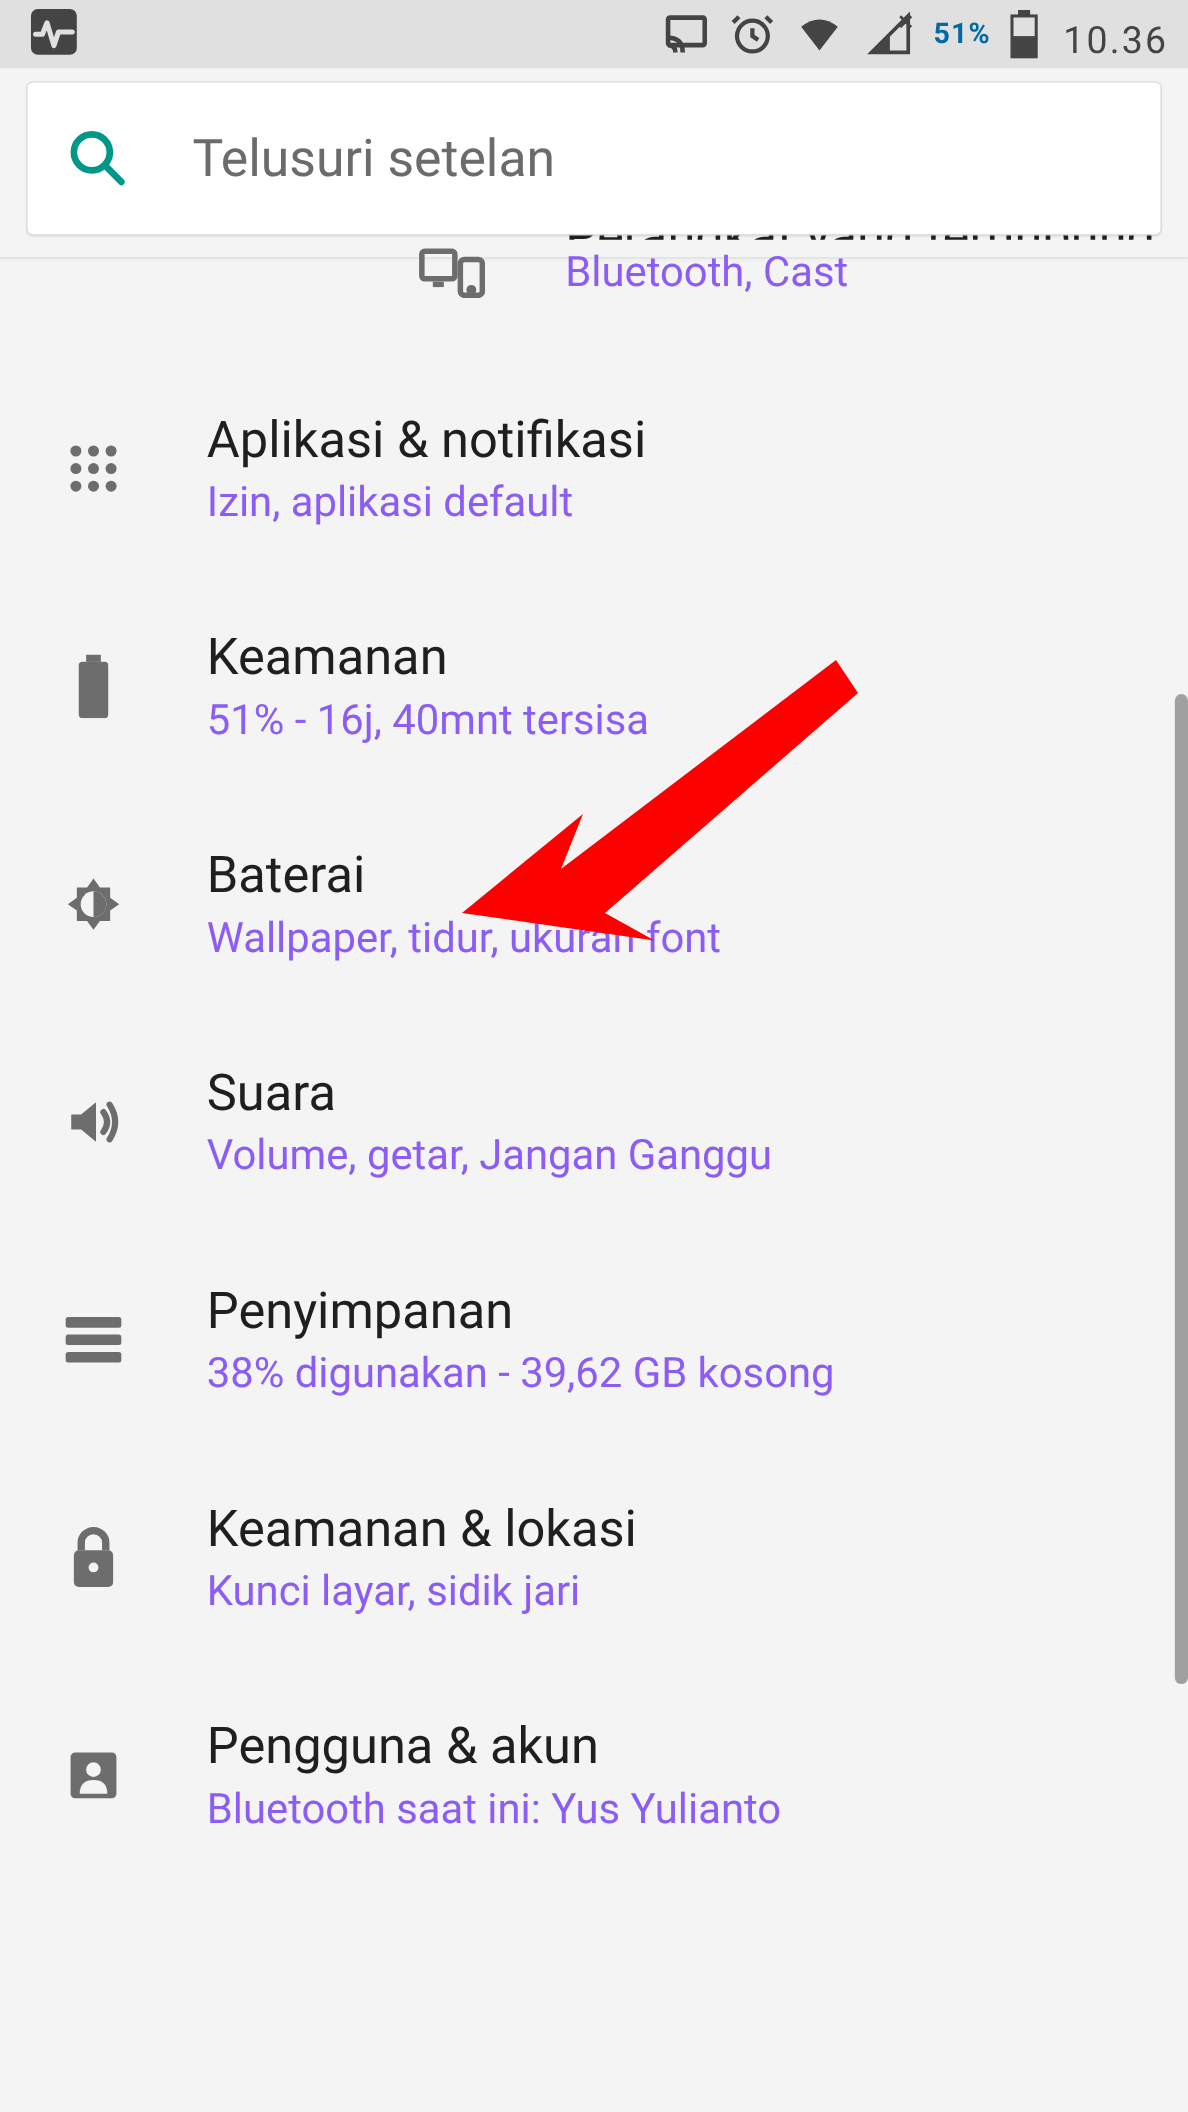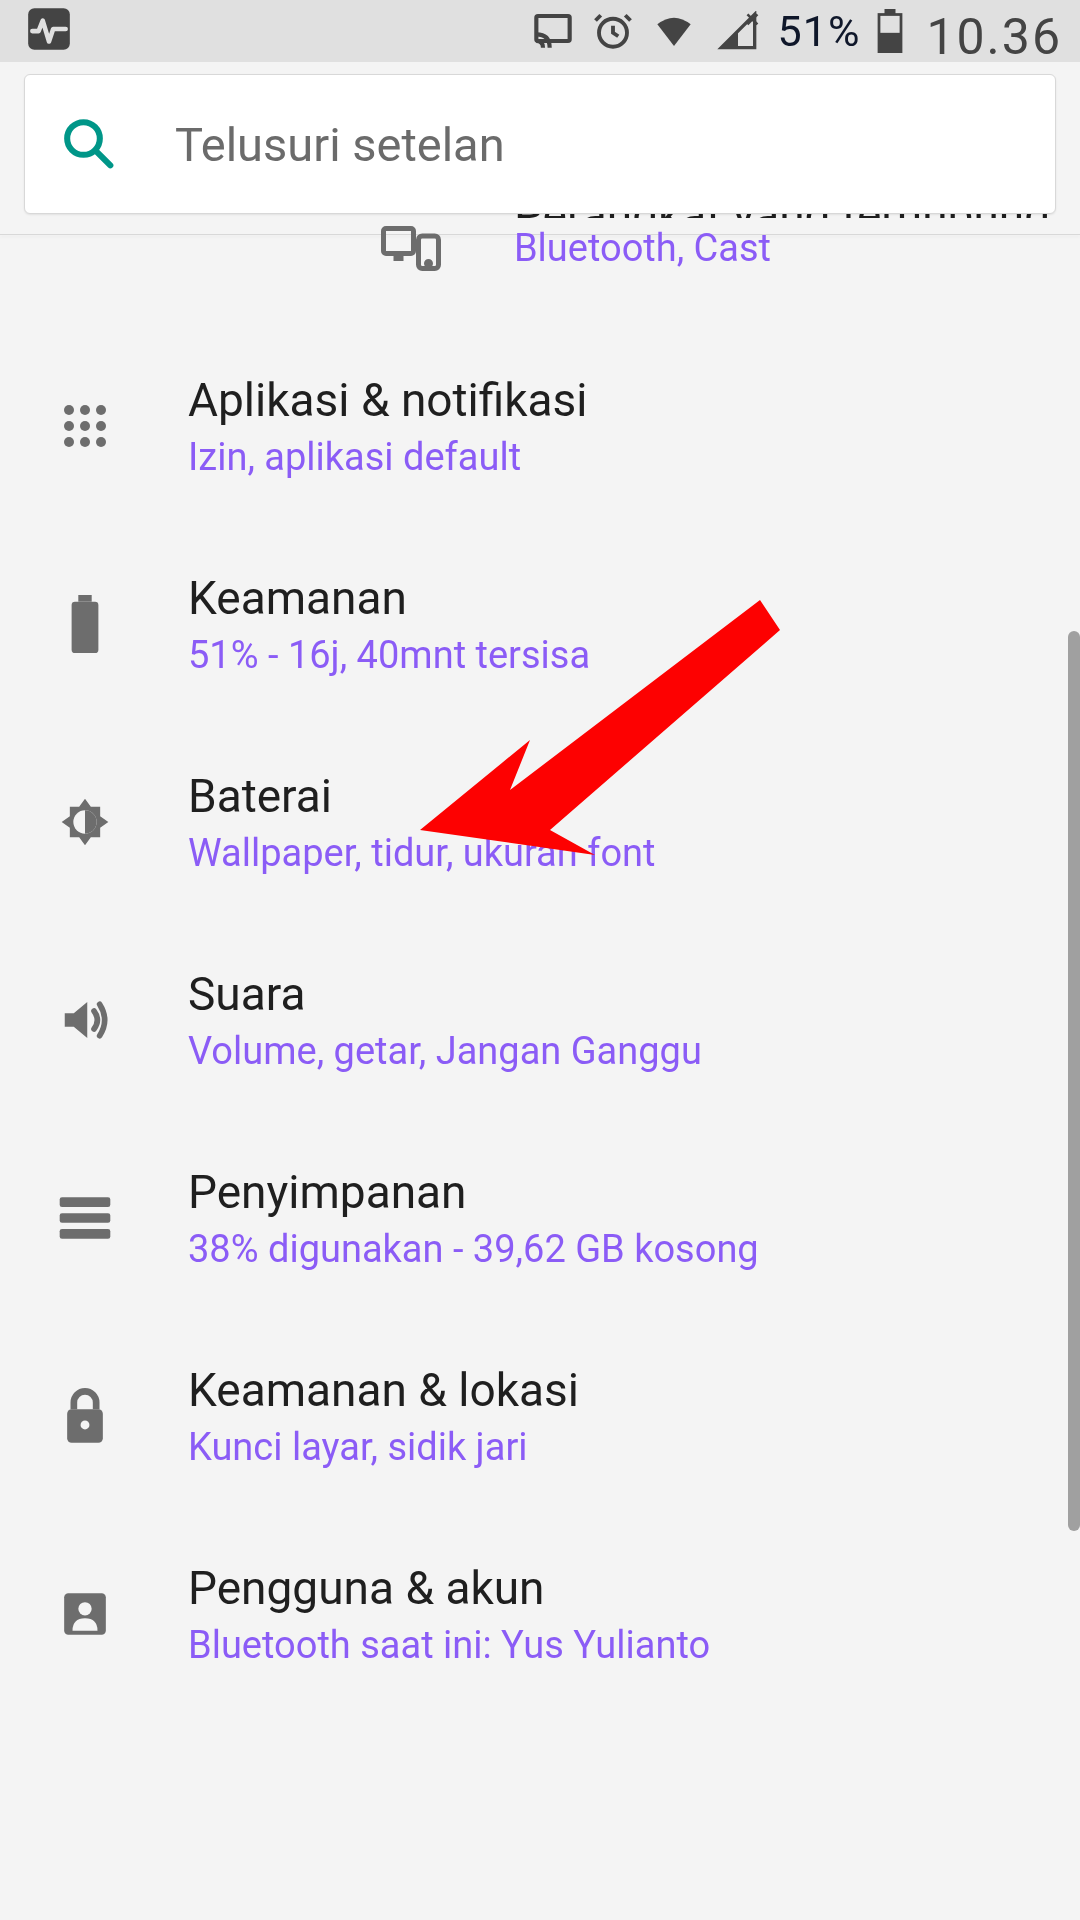--- a/index.html
+++ b/index.html
@@ -28,26 +28,26 @@
       gap: 14px;
     }
     .status-right {
       display: flex;
       align-items: center;
       gap: 16px;
       color: #444;
     }
     .status-right svg { display: block; }
     .status-text {
-      font-size: 43px;
-      font-weight: 400;
-      color: #0f172a;
+      font-size: 26px;
+      font-weight: 700;
+      color: #0369a1;
       letter-spacing: 1px;
     }
-    .status-time { font-size: 50px; font-weight: 400; color: #444; letter-spacing: 2px; margin-left:6px;margin-top:12px;}
+    .status-time { font-size: 34px; font-weight: 400; color: #444; letter-spacing: 2px; margin-left:6px;margin-top:12px;}
 
     
     .search-card {
       margin: 12px 24px 0 24px;
       background: #ffffff;
       border: 1px solid #d8d8d8;
       border-radius: 6px;
       box-shadow: 0 1px 2px rgba(0,0,0,0.08);
       height: 140px;
       display: flex;

